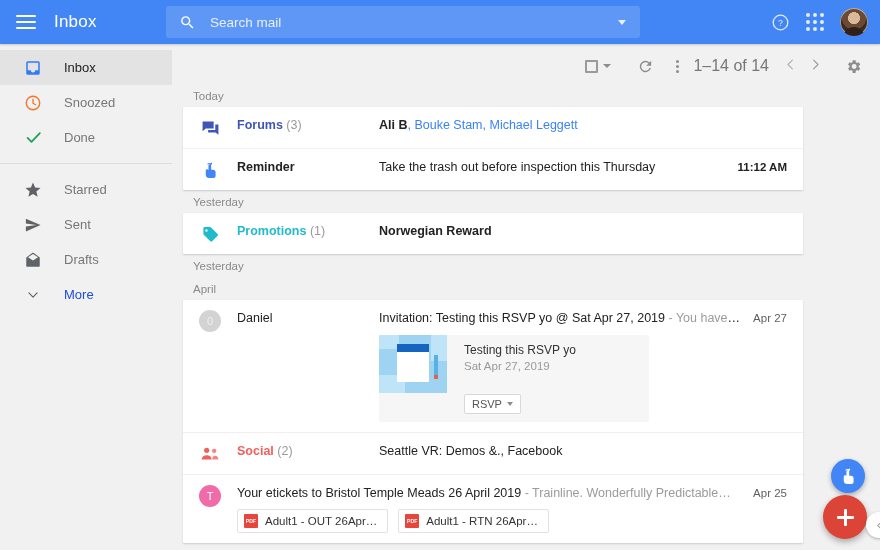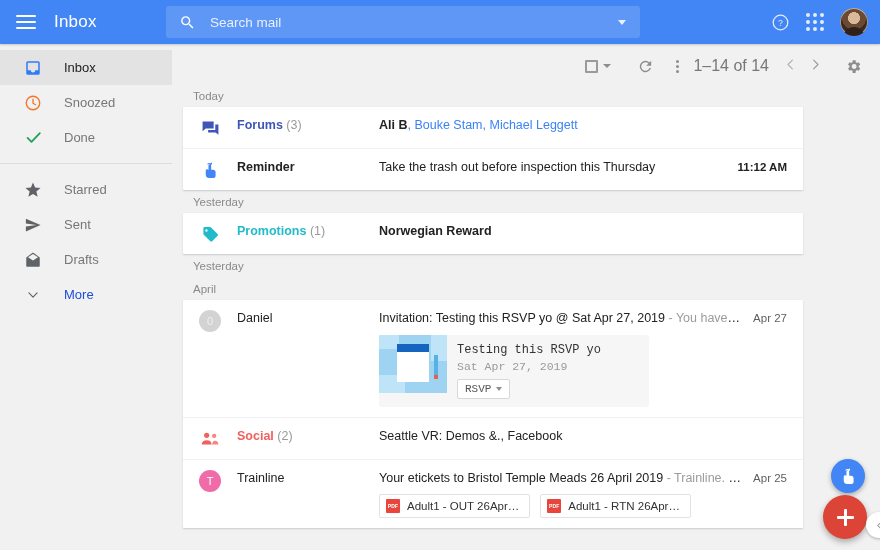--- a/index.html
+++ b/index.html
@@ -196,25 +196,25 @@
   .rsvp-thumb .sheet::before {
     content: ""; position: absolute; left: 0; top: 0; width: 32px; height: 8px; background: #1565c0;
   }
   .rsvp-thumb .pen {
     position: absolute; left: 55px; top: 20px; width: 4px; height: 20px;
     background: #55b2e8;
   }
   .rsvp-thumb .pen::after {
     content: ""; position: absolute; left: 0; bottom: -4px; width: 4px; height: 4px; background: #e8604c;
   }
-  .rsvp-meta { padding: 8px 10px; font-family: Liberation Mono, monospace; }
+  .rsvp-meta { padding: 8px 17px; }
   .rsvp-title { font-size: 12px; color: #333; }
   .rsvp-date { font-size: 11.5px; color: #9a9a9a; margin-top: 3px; }
   .rsvp-btn {
-    margin-top: 6px; display: inline-flex; align-items: center;
+    margin-top: 22px; display: inline-flex; align-items: center;
     border: 1px solid #d8d8d8; background: #fff; border-radius: 2px;
     padding: 3px 7px; font-size: 11px; color: #555; cursor: pointer;
   }
   .rsvp-btn .c {
     width: 0; height: 0; margin-left: 5px;
     border-left: 3.5px solid transparent; border-right: 3.5px solid transparent;
     border-top: 4px solid #8d8d8d;
   }
 
   
@@ -521,21 +521,20 @@
         </span>
         <span class="row-body">
           <div class="row-subject">Seattle VR: Demos &amp;., Facebook</div>
         </span>
       </div>
 
       <div class="row">
         <span class="row-ico">
           <span class="av av-pink">T</span>
         </span>
-        <span class="row-name" style="font-weight:normal">Trainline</span>
         <span class="row-body">
           <div class="row-subject"><span>Your etickets to Bristol Temple Meads 26 April 2019</span><span class="row-snippet"> - Trainline. Wonderfully Predictable…</span></div>
           <div class="chips">
             <span class="chip">
               <span class="pdf-ico">PDF</span>
               <span>Adult1 - OUT 26Apr…</span>
             </span>
             <span class="chip">
               <span class="pdf-ico">PDF</span>
               <span>Adult1 - RTN 26Apr…</span>

